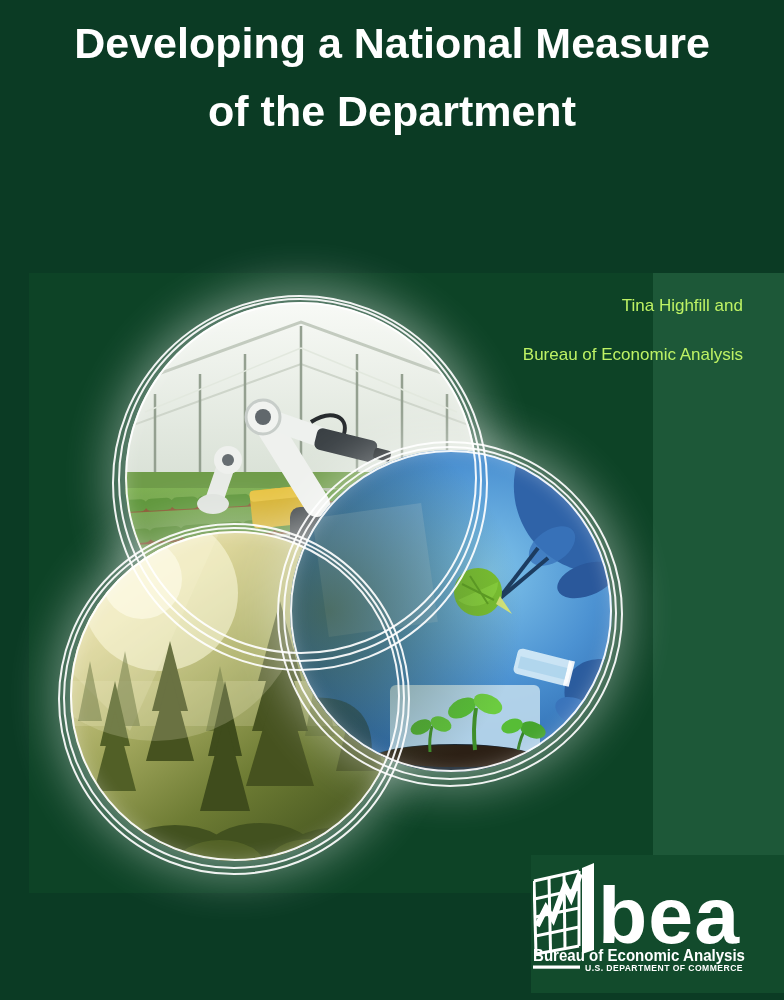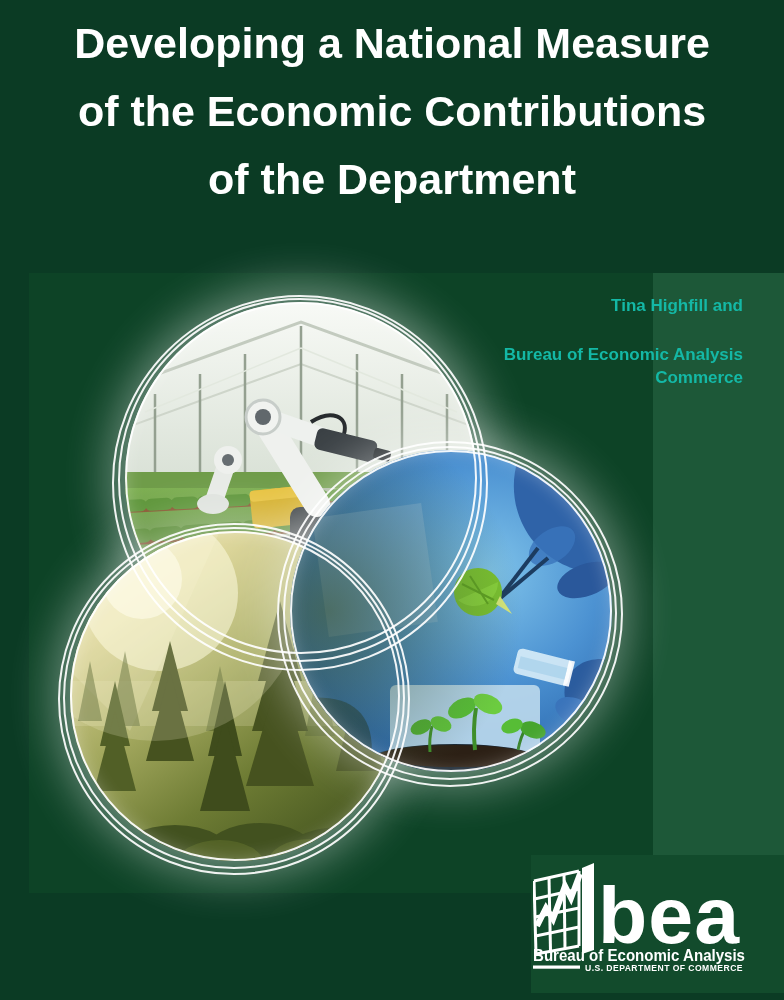--- a/index.html
+++ b/index.html
@@ -12,21 +12,21 @@
   .logo-backdrop{position:absolute;left:531px;top:855px;width:253px;height:138px;background:#124b2c;}
 
   .title{
     position:absolute;top:9px;left:0;width:784px;margin:0;z-index:30;
     text-align:center;color:#ffffff;font-size:43px;line-height:68px;font-weight:700;
   }
   .title span{display:block;}
 
   .authors{
     position:absolute;top:294px;right:41px;z-index:30;text-align:right;
-    color:#14b8a6;font-size:17px;font-weight:700;line-height:23px;
+    color:#bef264;font-size:17px;font-weight:400;line-height:23px;
   }
   .gap1{height:26px;}
   .gap2{height:27px;}
 
   .circle{
     position:absolute;border-radius:50%;overflow:hidden;
     box-shadow:0 0 46px 16px rgba(255,255,255,0.40);
   }
   .circle::after{content:"";position:absolute;inset:0;border-radius:50%;
     box-shadow:inset 0 0 18px rgba(255,255,255,0.30);}
@@ -47,21 +47,20 @@
 <body>
 
 <div class="cover">
 
   <div class="panel"></div>
   <div class="right-column"></div>
   <div class="logo-backdrop"></div>
 
   <h1 class="title">
     <span>Developing a National Measure</span>
-    <span>of the Economic Contributions</span>
     <span>of the Department</span>
   </h1>
 
   <div class="circle c-greenhouse">
     <svg viewBox="0 0 352 352">
       <defs>
         <linearGradient id="gSky" x1="0" y1="0" x2="0" y2="1">
           <stop offset="0" stop-color="#f8faf6"></stop>
             <stop offset="1" stop-color="#d9e1d6"></stop>
         </linearGradient>
@@ -253,21 +252,20 @@
   <div class="ring" style="left:63px;top:527px;width:342px;height:342px;"></div>
   <div class="ring" style="left:58px;top:523px;width:352px;height:352px;"></div>
   <div class="ring" style="left:290px;top:450px;width:322px;height:322px;"></div>
   <div class="ring" style="left:283px;top:446px;width:334px;height:334px;"></div>
   <div class="ring" style="left:277px;top:441px;width:346px;height:346px;"></div>
 
   <div class="authors">
     <div>Tina Highfill and</div>
     <div class="gap1"></div>
     <div>Bureau of Economic Analysis</div>
-    <div>Commerce</div>
     <div class="gap2"></div>
   </div>
 
   <div class="logo">
     <svg viewBox="0 0 214 116">
       <g>
         <g stroke="#ffffff" stroke-width="3" fill="none">
           <path d="M1,19 L46,9"></path>
             <path d="M1.5,37 L46,27"></path>
             <path d="M2,55 L46,46"></path>

